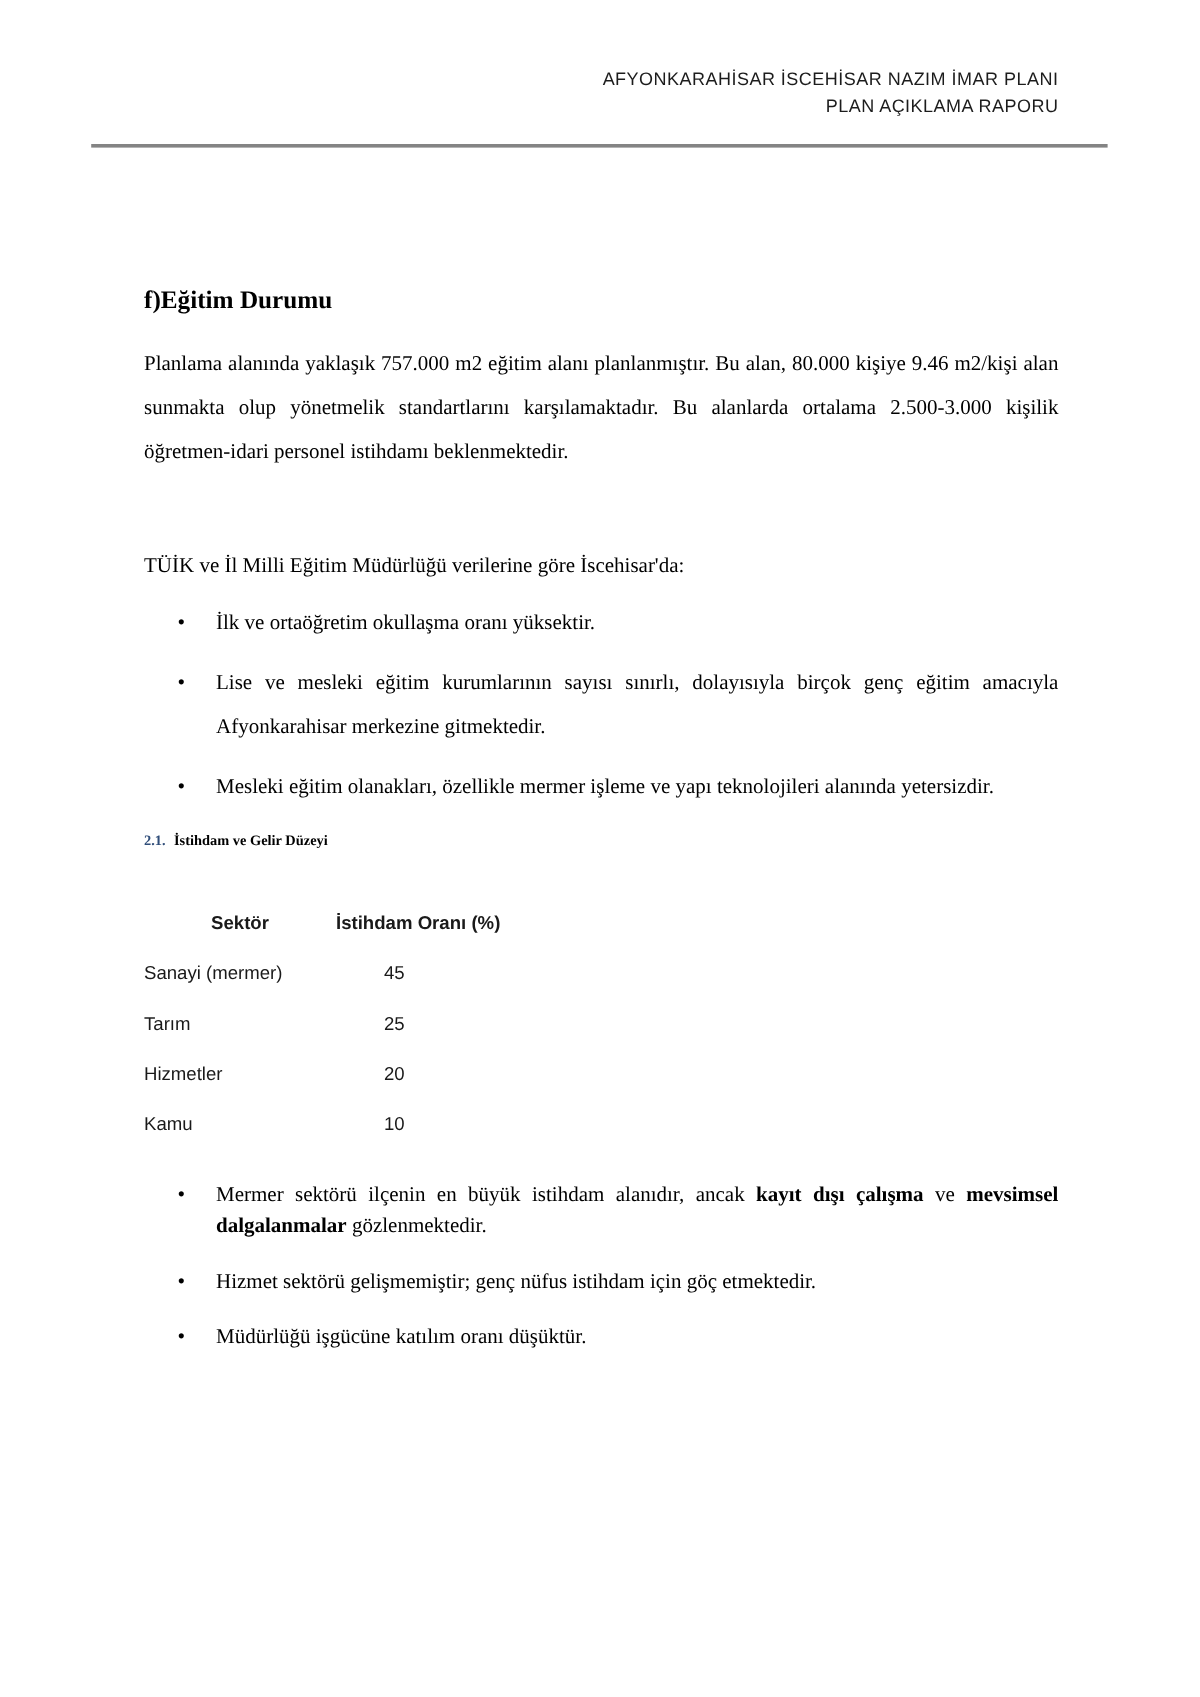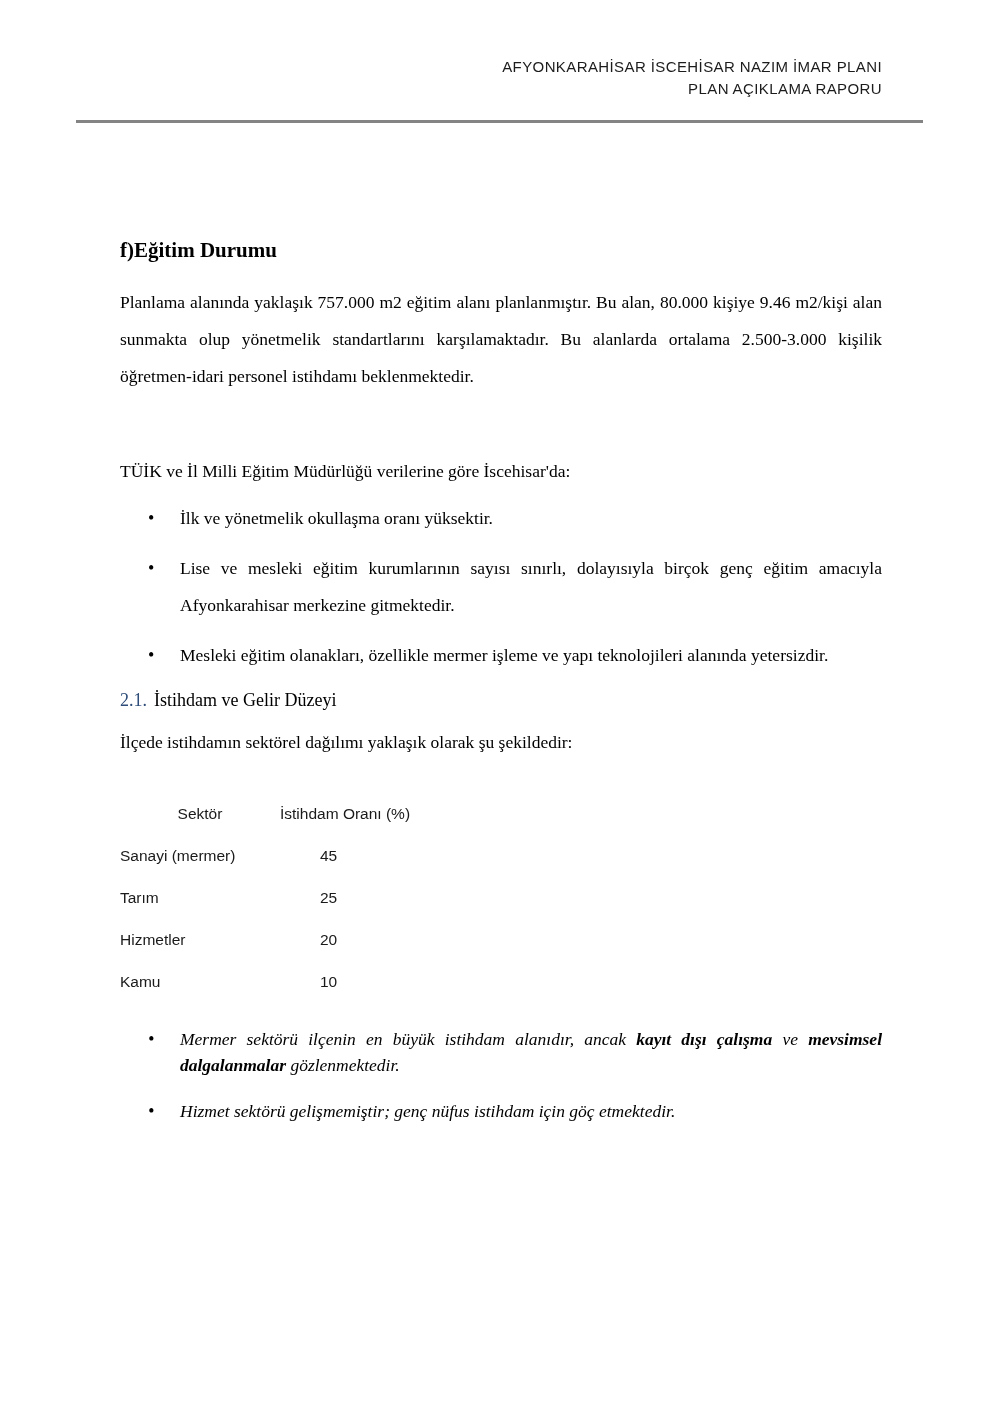--- a/index.html
+++ b/index.html
@@ -82,22 +82,22 @@
   .list1 {
     margin-top: 10px;
   }
   .list1 li {
     line-height: 37px;
     margin-bottom: 13px;
     text-align: justify;
     text-align-last: left;
   }
   .h-21 {
-    font-weight: normal;
-    font-size: 18px;
+    font-weight: bold;
+    font-size: 12px;
     line-height: 26px;
     margin-top: 8px;
   }
   .h-21 .num {
     color: #2F4D79;
     margin-right: 7px;
   }
   .intro2 {
     margin-top: 14px;
     line-height: 30px;
@@ -109,29 +109,28 @@
     font-family: "Liberation Sans", sans-serif;
     font-size: 15.5px;
     color: #1a1a1a;
   }
   .t-row {
     display: grid;
     grid-template-columns: 160px 1fr;
     line-height: 20px;
     margin-bottom: 22px;
   }
-  .t-head { font-weight: normal; margin-top: 47px; }
+  .t-head { font-weight: bold; margin-top: 47px; }
   .t-head .c1 { text-align: center; }
   .t-row .c2 { padding-left: 40px; }
   .t-head .c2 { padding-left: 0; }
 
   
   .list2 {
     margin-top: 34px;
-    font-style: italic;
   }
   .list2 li {
     line-height: 26px;
     margin-bottom: 20px;
     text-align: justify;
     text-align-last: left;
   }
   .b { font-weight: bold; }
 
   
@@ -156,28 +155,27 @@
 
   <div class="content">
 
     <div class="h-f">f)Eğitim Durumu</div>
 
     <p class="para just p-main">Planlama alanında yaklaşık 757.000 m2 eğitim alanı planlanmıştır. Bu alan, 80.000 kişiye 9.46 m2/kişi alan sunmakta olup yönetmelik standartlarını karşılamaktadır. Bu alanlarda ortalama 2.500-3.000 kişilik öğretmen-idari personel istihdamı beklenmektedir.</p>
 
     <p class="para intro1">TÜİK ve İl Milli Eğitim Müdürlüğü verilerine göre İscehisar'da:</p>
 
     <ul class="blist list1">
-      <li>İlk ve yönetmelik okullaşma oranı yüksektir.</li>
+      <li>İlk ve ortaöğretim okullaşma oranı yüksektir.</li>
       <li>Lise ve mesleki eğitim kurumlarının sayısı sınırlı, dolayısıyla birçok genç eğitim amacıyla Afyonkarahisar merkezine gitmektedir.</li>
       <li>Mesleki eğitim olanakları, özellikle mermer işleme ve yapı teknolojileri alanında yetersizdir.</li>
     </ul>
 
     <div class="h-21"><span class="num">2.1.</span><span>İstihdam ve Gelir Düzeyi</span></div>
 
-    <p class="para intro2">İlçede istihdamın sektörel dağılımı yaklaşık olarak şu şekildedir:</p>
 
     <div class="emp-table">
       <div class="t-row t-head">
         <span class="c1">Sektör</span>
         <span class="c2">İstihdam Oranı (%)</span>
       </div>
       <div class="t-row">
         <span class="c1">Sanayi (mermer)</span>
         <span class="c2">45</span>
       </div>

